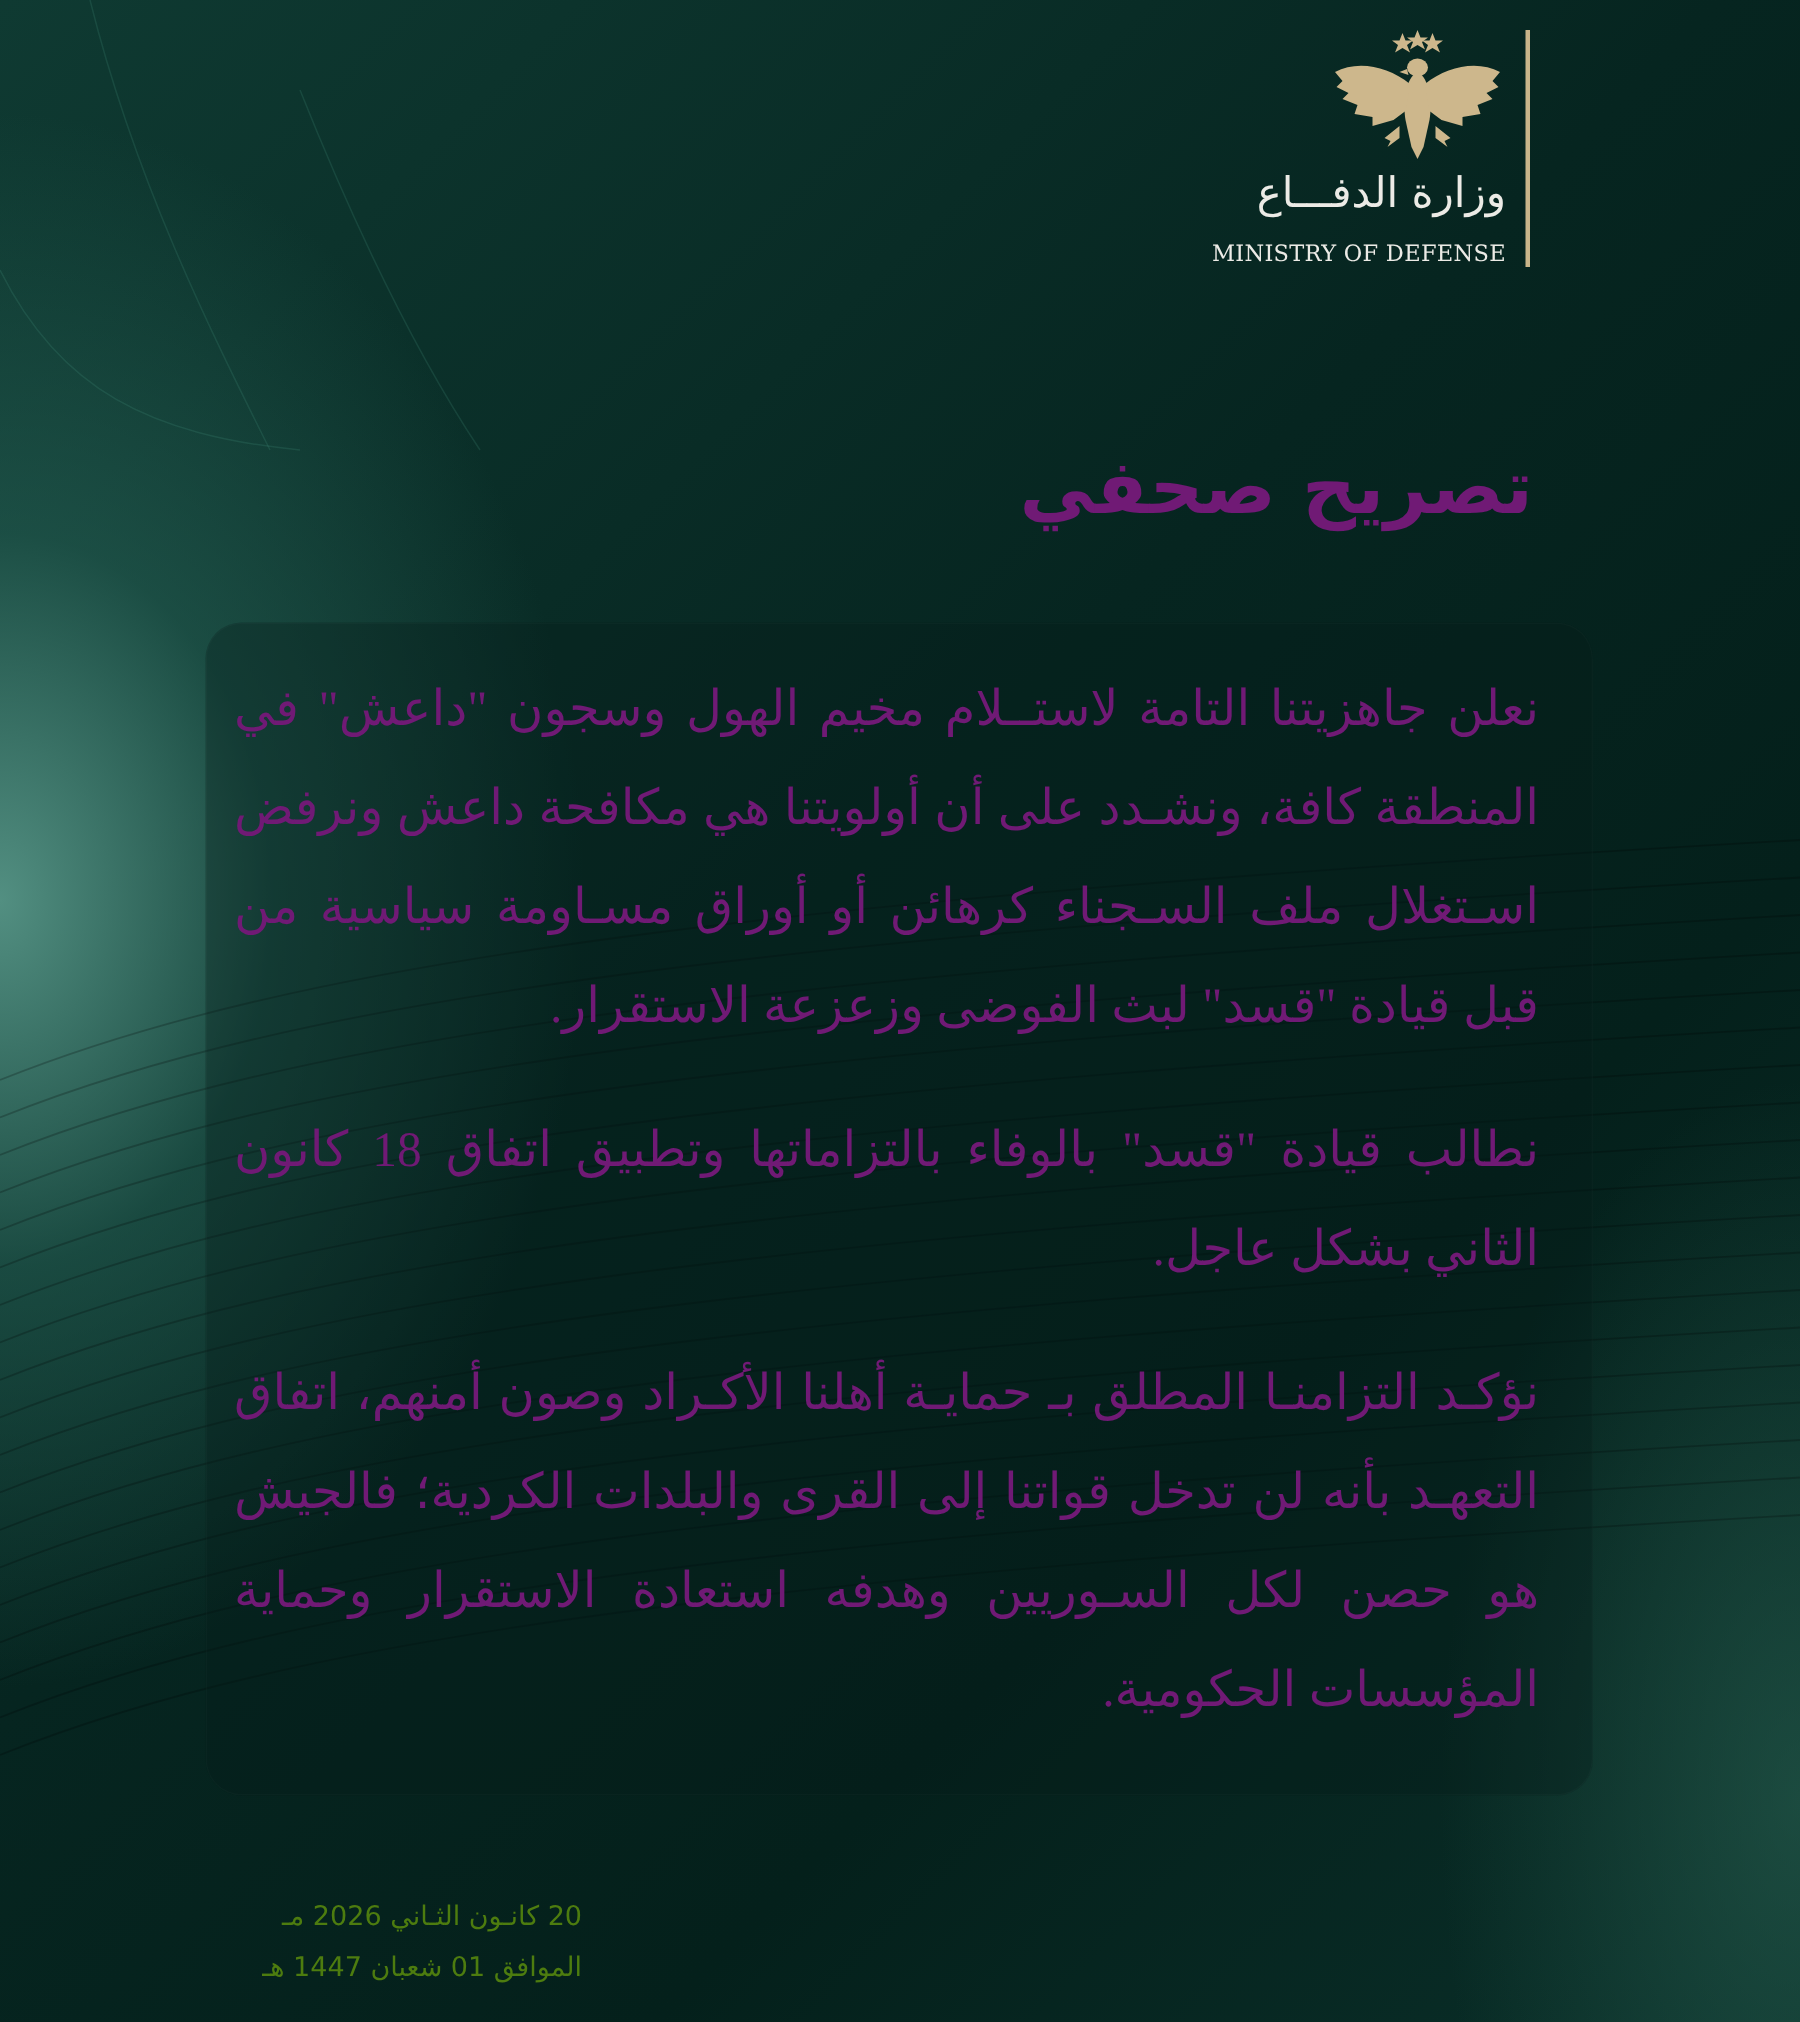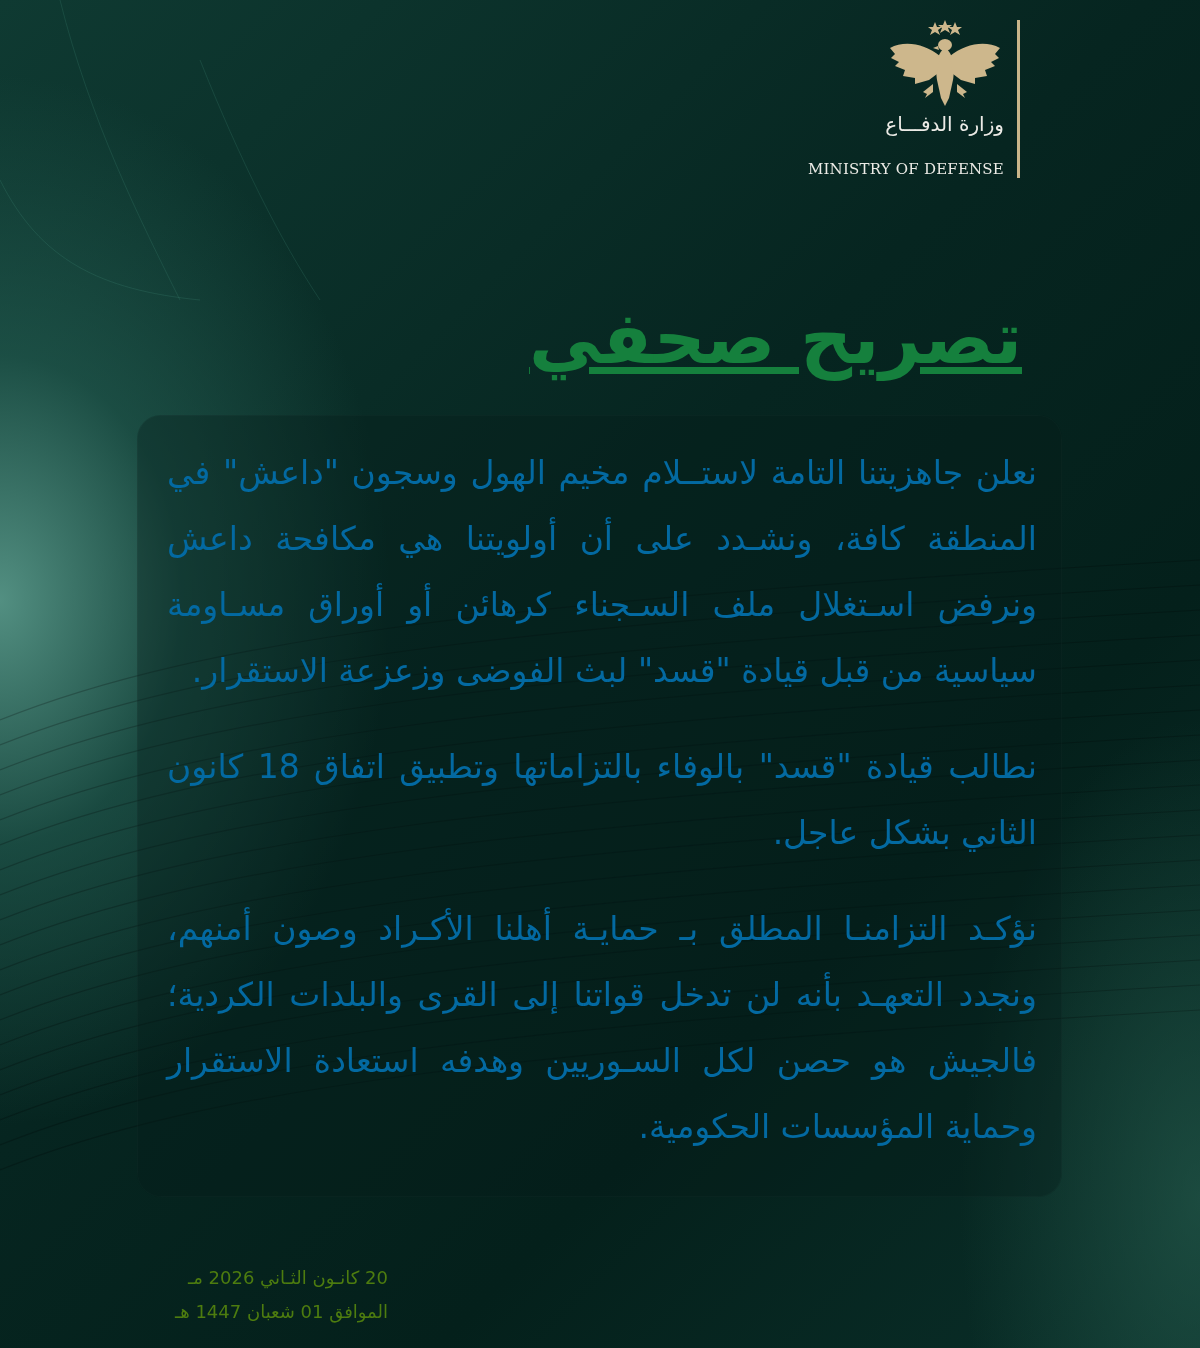--- a/index.html
+++ b/index.html
@@ -8,33 +8,34 @@
       background:
         radial-gradient(ellipse 520px 700px at 0px 600px, rgba(95,160,145,0.85) 0%, rgba(40,100,88,0.55) 35%, rgba(10,40,34,0) 75%),
         radial-gradient(ellipse 300px 600px at 1200px 1200px, rgba(40,95,80,0.6) 0%, rgba(10,40,34,0) 80%),
         linear-gradient(135deg, #0f3a32 0%, #062520 45%, #04201b 70%, #0a2f29 100%);
       font-family: "DejaVu Sans", sans-serif;
       color: #f2f2ef;
     }
     .lines { position: absolute; inset: 0; pointer-events: none; }
     .vbar { position: absolute; left: 1017px; top: 20px; width: 3px; height: 158px; background: #c9b58a; }
     .eagle { position: absolute; left: 885px; top: 18px; width: 120px; height: 92px; }
-    .org-ar { position: absolute; right: 196px; top: 112px; font-size: 20px; color: #ecebe6; direction: rtl; font-weight: normal; }
+    .org-ar { position: absolute; right: 196px; top: 112px; font-size: 28px; color: #ecebe6; direction: rtl; font-weight: normal; }
     .org-en { position: absolute; right: 196px; top: 148px; font-family: "DejaVu Serif", serif; font-size: 15px; letter-spacing: 0.2px; color: #ecebe6; margin-top: 12px; }
-    .title { position: absolute; right: 178px; top: 296px; font-size: 72px; font-weight: bold; color: #15803d; direction: rtl; text-decoration: underline; }
+    .title { position: absolute; right: 178px; top: 296px; font-size: 50px; font-weight: bold; color: #701a75; direction: rtl; }
     .card {
       position: absolute; left: 137px; top: 415px; width: 925px; height: 782px;
       background: rgba(5, 30, 26, 0.35);
       border-radius: 24px;
       box-shadow: inset 0 0 0 1px rgba(255,255,255,0.02);
     }
     .para {
-      position: absolute; right: 163px; width: 870px; direction: rtl; text-align: justify;
-      font-size: 33px; line-height: 66px; color: #0369a1;
+      position: absolute; right: 174px; width: 870px; direction: rtl; text-align: justify;
+      font-size: 33px; line-height: 66px; color: #701a75;
       text-align-last: right;
+      font-family: Liberation Serif, serif;
     }
     .p1 { top: 440px; }
     .p2 { top: 734px; }
     .p3 { top: 896px; }
     .date {
       position: absolute; right: 812px; direction: rtl; font-size: 18px; color: #4d7c0f; white-space: nowrap; margin-top: 29px;
     }
     .d1 { top: 1238px; }
     .d2 { top: 1272px; text-align: right; }
   </style>
@@ -89,16 +90,16 @@
 
 <div class="org-ar">وزارة الدفـــاع</div>
 <div class="org-en">MINISTRY OF DEFENSE</div>
 
 <h1 class="title" style="margin:0;">تصريح صحفي</h1>
 
 <div class="card"></div>
 
 <p class="para p1" style="margin:0;">نعلن جاهزيتنا التامة لاستــلام مخيم الهول وسجون "داعش" في المنطقة كافة، ونشـدد على أن أولويتنا هي مكافحة داعش ونرفض اسـتغلال ملف السـجناء كرهائن أو أوراق مسـاومة سياسية من قبل قيادة "قسد" لبث الفوضى وزعزعة الاستقرار.</p>
 <p class="para p2" style="margin:0;">نطالب قيادة "قسد" بالوفاء بالتزاماتها وتطبيق اتفاق 18 كانون الثاني بشكل عاجل.</p>
-<p class="para p3" style="margin:0;">نؤكـد التزامنـا المطلق بـ حمايـة أهلنا الأكـراد وصون أمنهم، ونجدد التعهـد بأنه لن تدخل قواتنا إلى القرى والبلدات الكردية؛ فالجيش هو حصن لكل السـوريين وهدفه استعادة الاستقرار وحماية المؤسسات الحكومية.</p>
+<p class="para p3" style="margin:0;">نؤكـد التزامنـا المطلق بـ حمايـة أهلنا الأكـراد وصون أمنهم، اتفاق التعهـد بأنه لن تدخل قواتنا إلى القرى والبلدات الكردية؛ فالجيش هو حصن لكل السـوريين وهدفه استعادة الاستقرار وحماية المؤسسات الحكومية.</p>
 
 <div class="date d1">20 كانـون الثـاني 2026 مـ</div>
 <div class="date d2">الموافق 01 شعبان 1447 هـ</div>
 
 </body></html>

